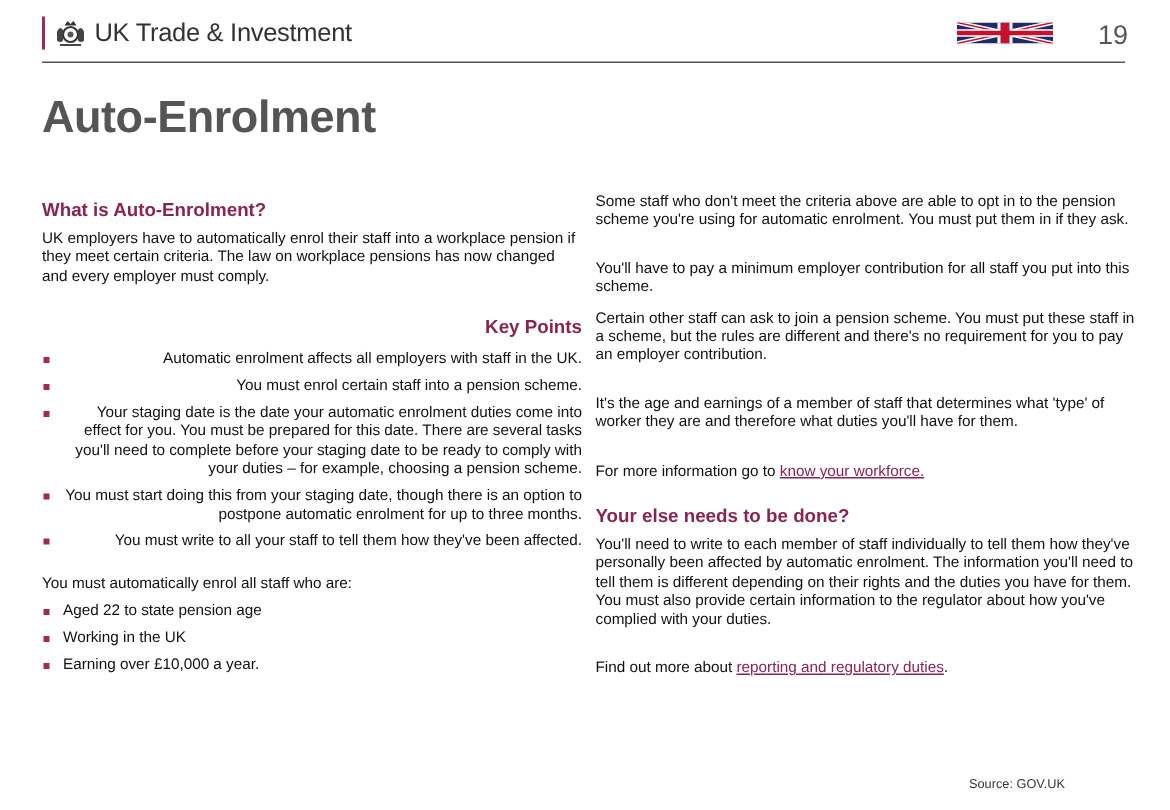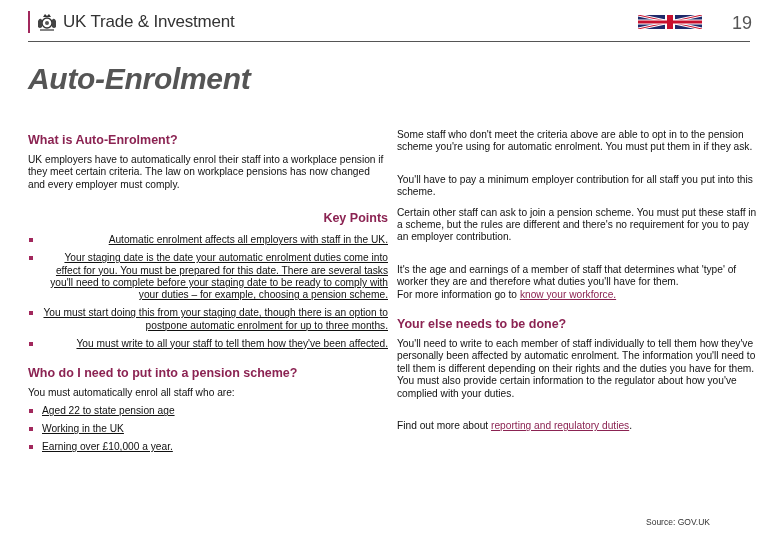--- a/index.html
+++ b/index.html
@@ -9,29 +9,29 @@
   .header { position: absolute; left: 0; top: 0; width: 716px; height: 45px; }
   .logo { position: absolute; left: 28px; top: 11px; height: 22px; display: flex; align-items: center; }
   .logo-bar { width: 2px; height: 22px; background: #a1285c; margin-right: 6px; }
   .crest { width: 22px; height: 20px; margin-right: 5px; }
   .logo-text { font-size: 17px; color: #333; letter-spacing: -0.2px; }
   .classification { position: absolute; left: 453px; top: 17px; font-size: 10.5px; color: #222; }
   .flag { position: absolute; left: 638px; top: 15px; width: 64px; height: 14px; }
   .page-num { position: absolute; left: 732px; top: 13px; font-size: 18px; color: #555; }
   .header-rule { position: absolute; left: 28px; top: 41px; width: 722px; height: 1px; background: #555; }
 
-  .title { position: absolute; left: 28px; top: 62px; font-size: 30px; font-weight: bold; color: #555; letter-spacing: -0.3px; font-style: italic; }
+  .title { position: absolute; left: 28px; top: 62px; font-size: 30px; font-weight: bold; color: #555; letter-spacing: -0.3px; }
 
   .col-left { position: absolute; left: 28px; top: 133px; width: 360px; }
   .col-right { position: absolute; left: 397px; top: 129px; width: 360px; }
 
   h2 { color: #8b2352; font-size: 12.5px; font-weight: bold; margin-bottom: 7px; }
   p { font-size: 10.2px; line-height: 12.4px; color: #111; }
   ul { list-style: none; }
-  li { font-size: 10.2px; line-height: 12.4px; color: #111; position: relative; padding-left: 14px; margin-bottom: 5.5px; text-decoration: underline; }
+  li { font-size: 10.2px; line-height: 12.4px; color: #111; position: relative; padding-left: 14px; margin-bottom: 5.5px; }
   li::before { content: ""; position: absolute; left: 1px; top: 4px; width: 4px; height: 4px; background: #a1285c; }
 
   a { color: #8b2352; text-decoration: underline; }
 
   .source { position: absolute; left: 646px; top: 517px; font-size: 8.5px; color: #333; }
 </style>
 </head>
 <body>
 
 <div class="header">
@@ -65,42 +65,42 @@
 <div class="col-left">
   <section style="margin-bottom:20px;">
     <h2>What is Auto-Enrolment?</h2>
     <p>UK employers have to automatically enrol their staff into a workplace pension if they meet certain criteria. The law on workplace pensions has now changed and every employer must comply.</p>
   </section>
 
   <section style="margin-bottom:16px;text-align:right;">
     <h2 style="margin-bottom:9px;">Key Points</h2>
     <ul>
       <li>Automatic enrolment affects all employers with staff in the UK.</li>
+      <li>You must enrol certain staff into a pension scheme.</li>
       <li>Your staging date is the date your automatic enrolment duties come into effect for you. You must be prepared for this date. There are several tasks you'll need to complete before your staging date to be ready to comply with your duties – for example, choosing a pension scheme.</li>
       <li>You must start doing this from your staging date, though there is an option to postpone automatic enrolment for up to three months.</li>
       <li>You must write to all your staff to tell them how they've been affected.</li>
     </ul>
   </section>
 
   <section>
-    <h2>Who do I need to put into a pension scheme?</h2>
     <p style="margin-bottom:6px;">You must automatically enrol all staff who are:</p>
     <ul>
       <li>Aged 22 to state pension age</li>
       <li>Working in the UK</li>
       <li>Earning over £10,000 a year.</li>
     </ul>
   </section>
 </div>
 
 <div class="col-right">
   <p style="margin-bottom:20px;">Some staff who don't meet the criteria above are able to opt in to the pension scheme you're using for automatic enrolment. You must put them in if they ask.</p>
   <p style="margin-bottom:8px;">You'll have to pay a minimum employer contribution for all staff you put into this scheme.</p>
   <p style="margin-bottom:20px;">Certain other staff can ask to join a pension scheme. You must put these staff in a scheme, but the rules are different and there's no requirement for you to pay an employer contribution.</p>
-  <p style="">It's the age and earnings of a member of staff that determines what 'type' of worker they are and therefore what duties you'll have for them.</p>
+  <p style="margin-bottom:20px;">It's the age and earnings of a member of staff that determines what 'type' of worker they are and therefore what duties you'll have for them.</p>
   <p style="margin-bottom:16px;">
     <span>For more information go to </span><a href="#">know your workforce.</a>
   </p>
 
   <section>
     <h2>Your else needs to be done?</h2>
     <p style="margin-bottom:20px;">You'll need to write to each member of staff individually to tell them how they've personally been affected by automatic enrolment. The information you'll need to tell them is different depending on their rights and the duties you have for them. You must also provide certain information to the regulator about how you've complied with your duties.</p>
     <p>
       <span>Find out more about </span><a href="#">reporting and regulatory duties</a><span>.</span>
     </p>

